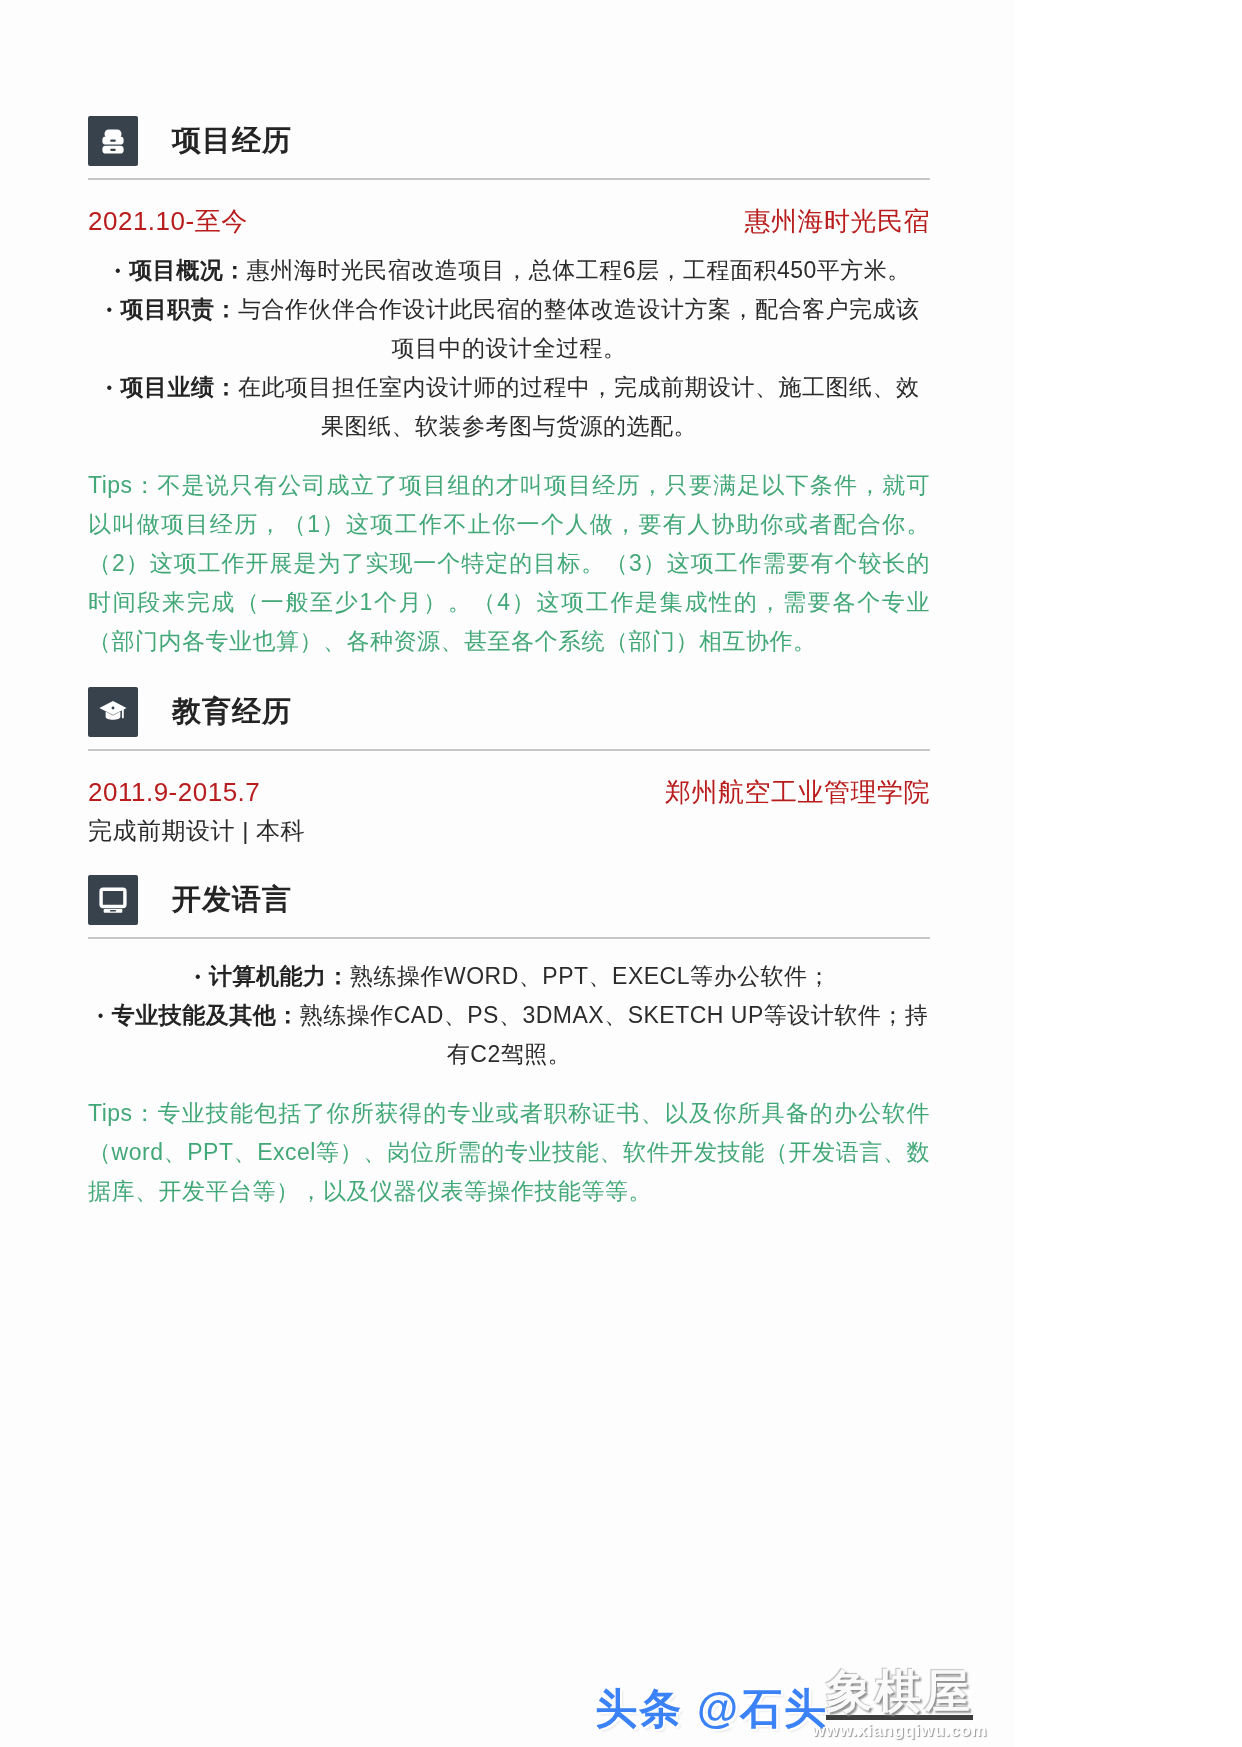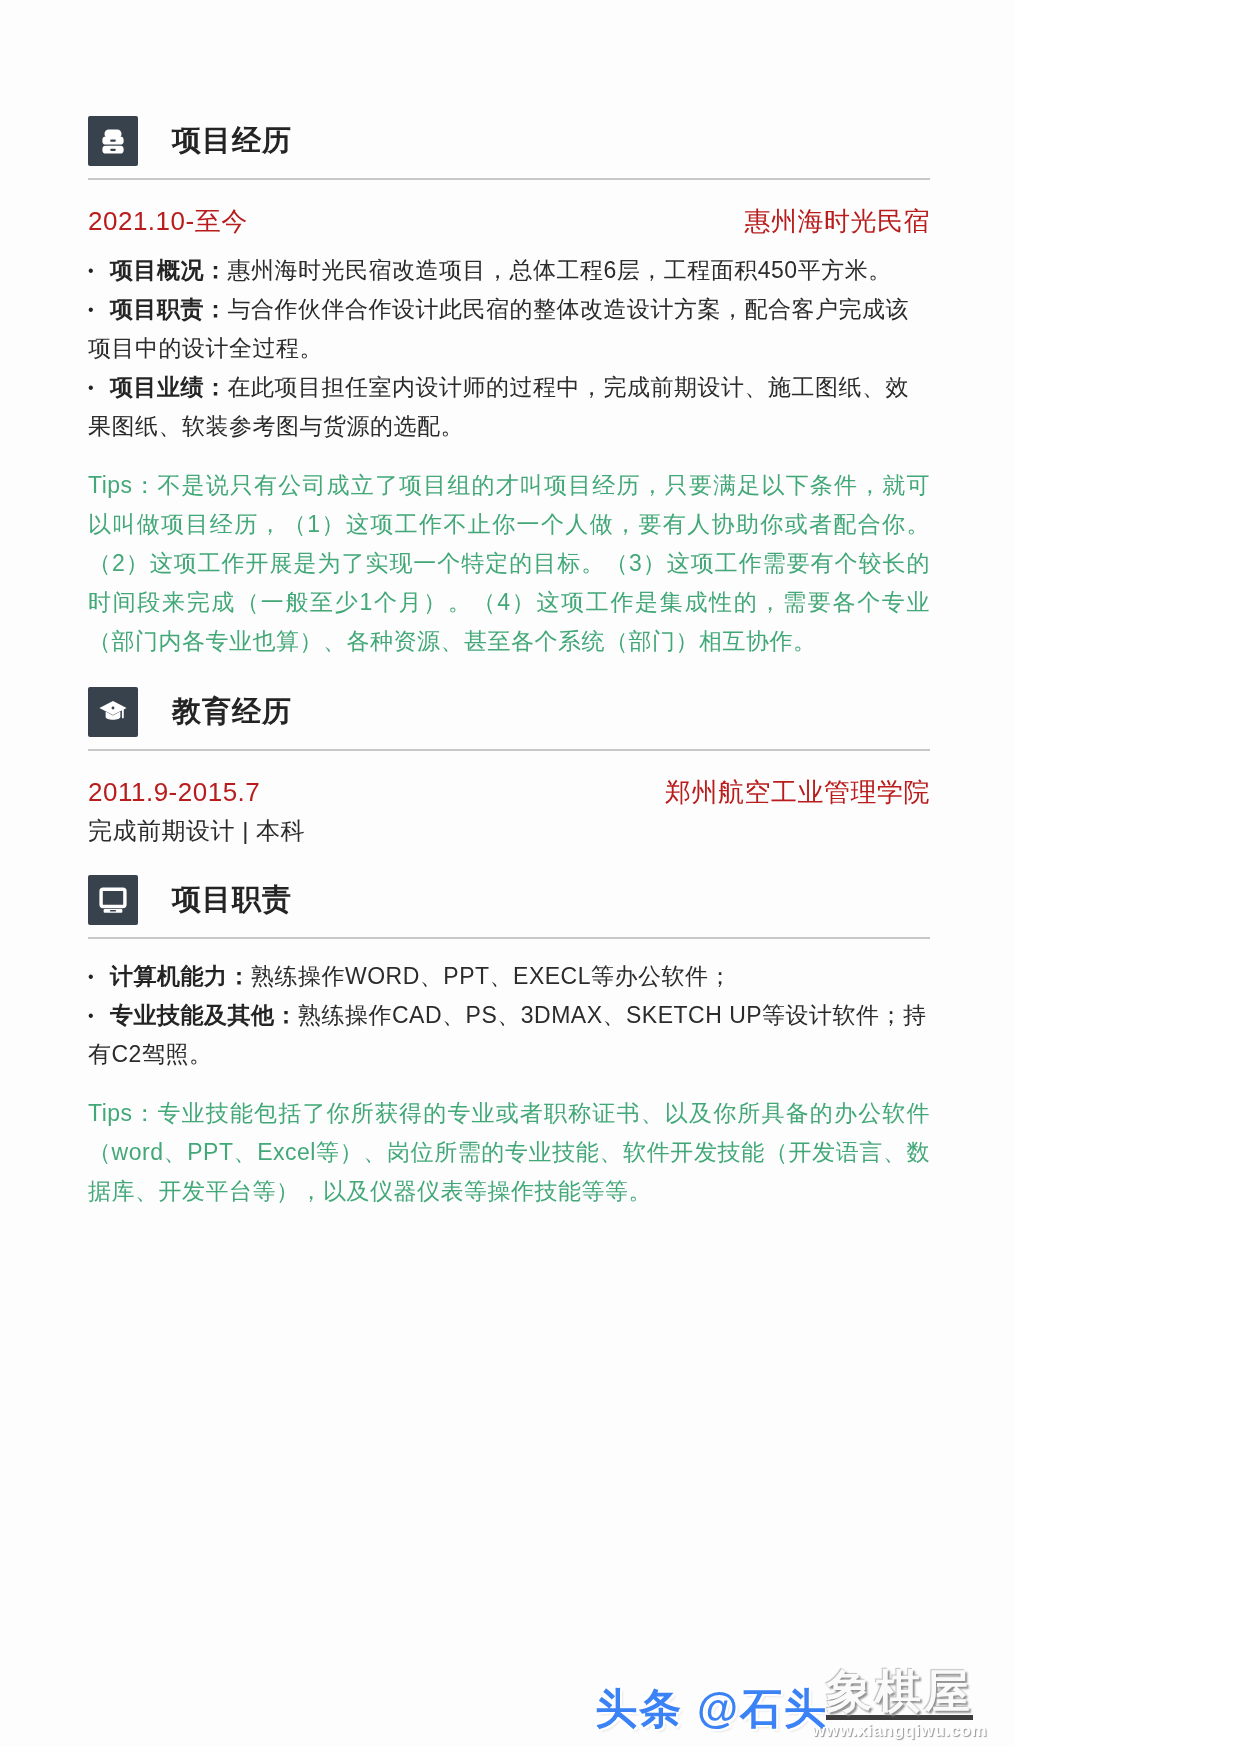--- a/index.html
+++ b/index.html
@@ -38,21 +38,21 @@
     font-size:26px;color:#b91c1c;letter-spacing:0.5px;
   }
   .major-row{
     margin-top:6px;font-size:24px;color:#2b2b2b;line-height:30px;letter-spacing:0.5px;
   }
 
   
   .bullets{margin-top:12px;}
   .bullets-skills{margin-top:18px;}
   .bullet{
-    font-size:23px;line-height:39px;color:#2b2b2b;letter-spacing:0.5px;
+    font-size:23px;line-height:39px;color:#2b2b2b;letter-spacing:0.5px;text-align:center;
   }
   .bullet .dot{
     display:inline-block;width:22px;
     font-size:16px;vertical-align:2px;color:#222;
   }
   .bullet b{color:#242424;}
 
   
   .tips{
     margin-top:20px;
@@ -155,21 +155,21 @@
     <div class="section-header hdr-skills">
       <div class="icon-box">
         <span>
           <svg viewBox="0 0 24 24">
             <rect x="3.6" y="4.4" width="16.8" height="12.2" rx="1.4" fill="none" stroke="#ffffff" stroke-width="2.4"></rect>
             <rect x="5.4" y="18.3" width="13.2" height="2.7" rx="0.7" fill="#ffffff"></rect>
             <rect x="9.8" y="19.1" width="4.4" height="1.1" rx="0.55" fill="#37424c"></rect>
           </svg>
         </span>
       </div>
-      <div class="section-title">项目职责</div>
+      <div class="section-title">开发语言</div>
     </div>
     <hr class="divider">
 
     <div class="bullets bullets-skills">
       <div class="bullet">
         <span class="dot">•</span><b>计算机能力：</b><span>熟练操作WORD、PPT、EXECL等办公软件；</span>
       </div>
       <div class="bullet">
         <span class="dot">•</span><b>专业技能及其他：</b><span>熟练操作CAD、PS、3DMAX、SKETCH UP等设计软件；持有C2驾照。</span>
       </div>

